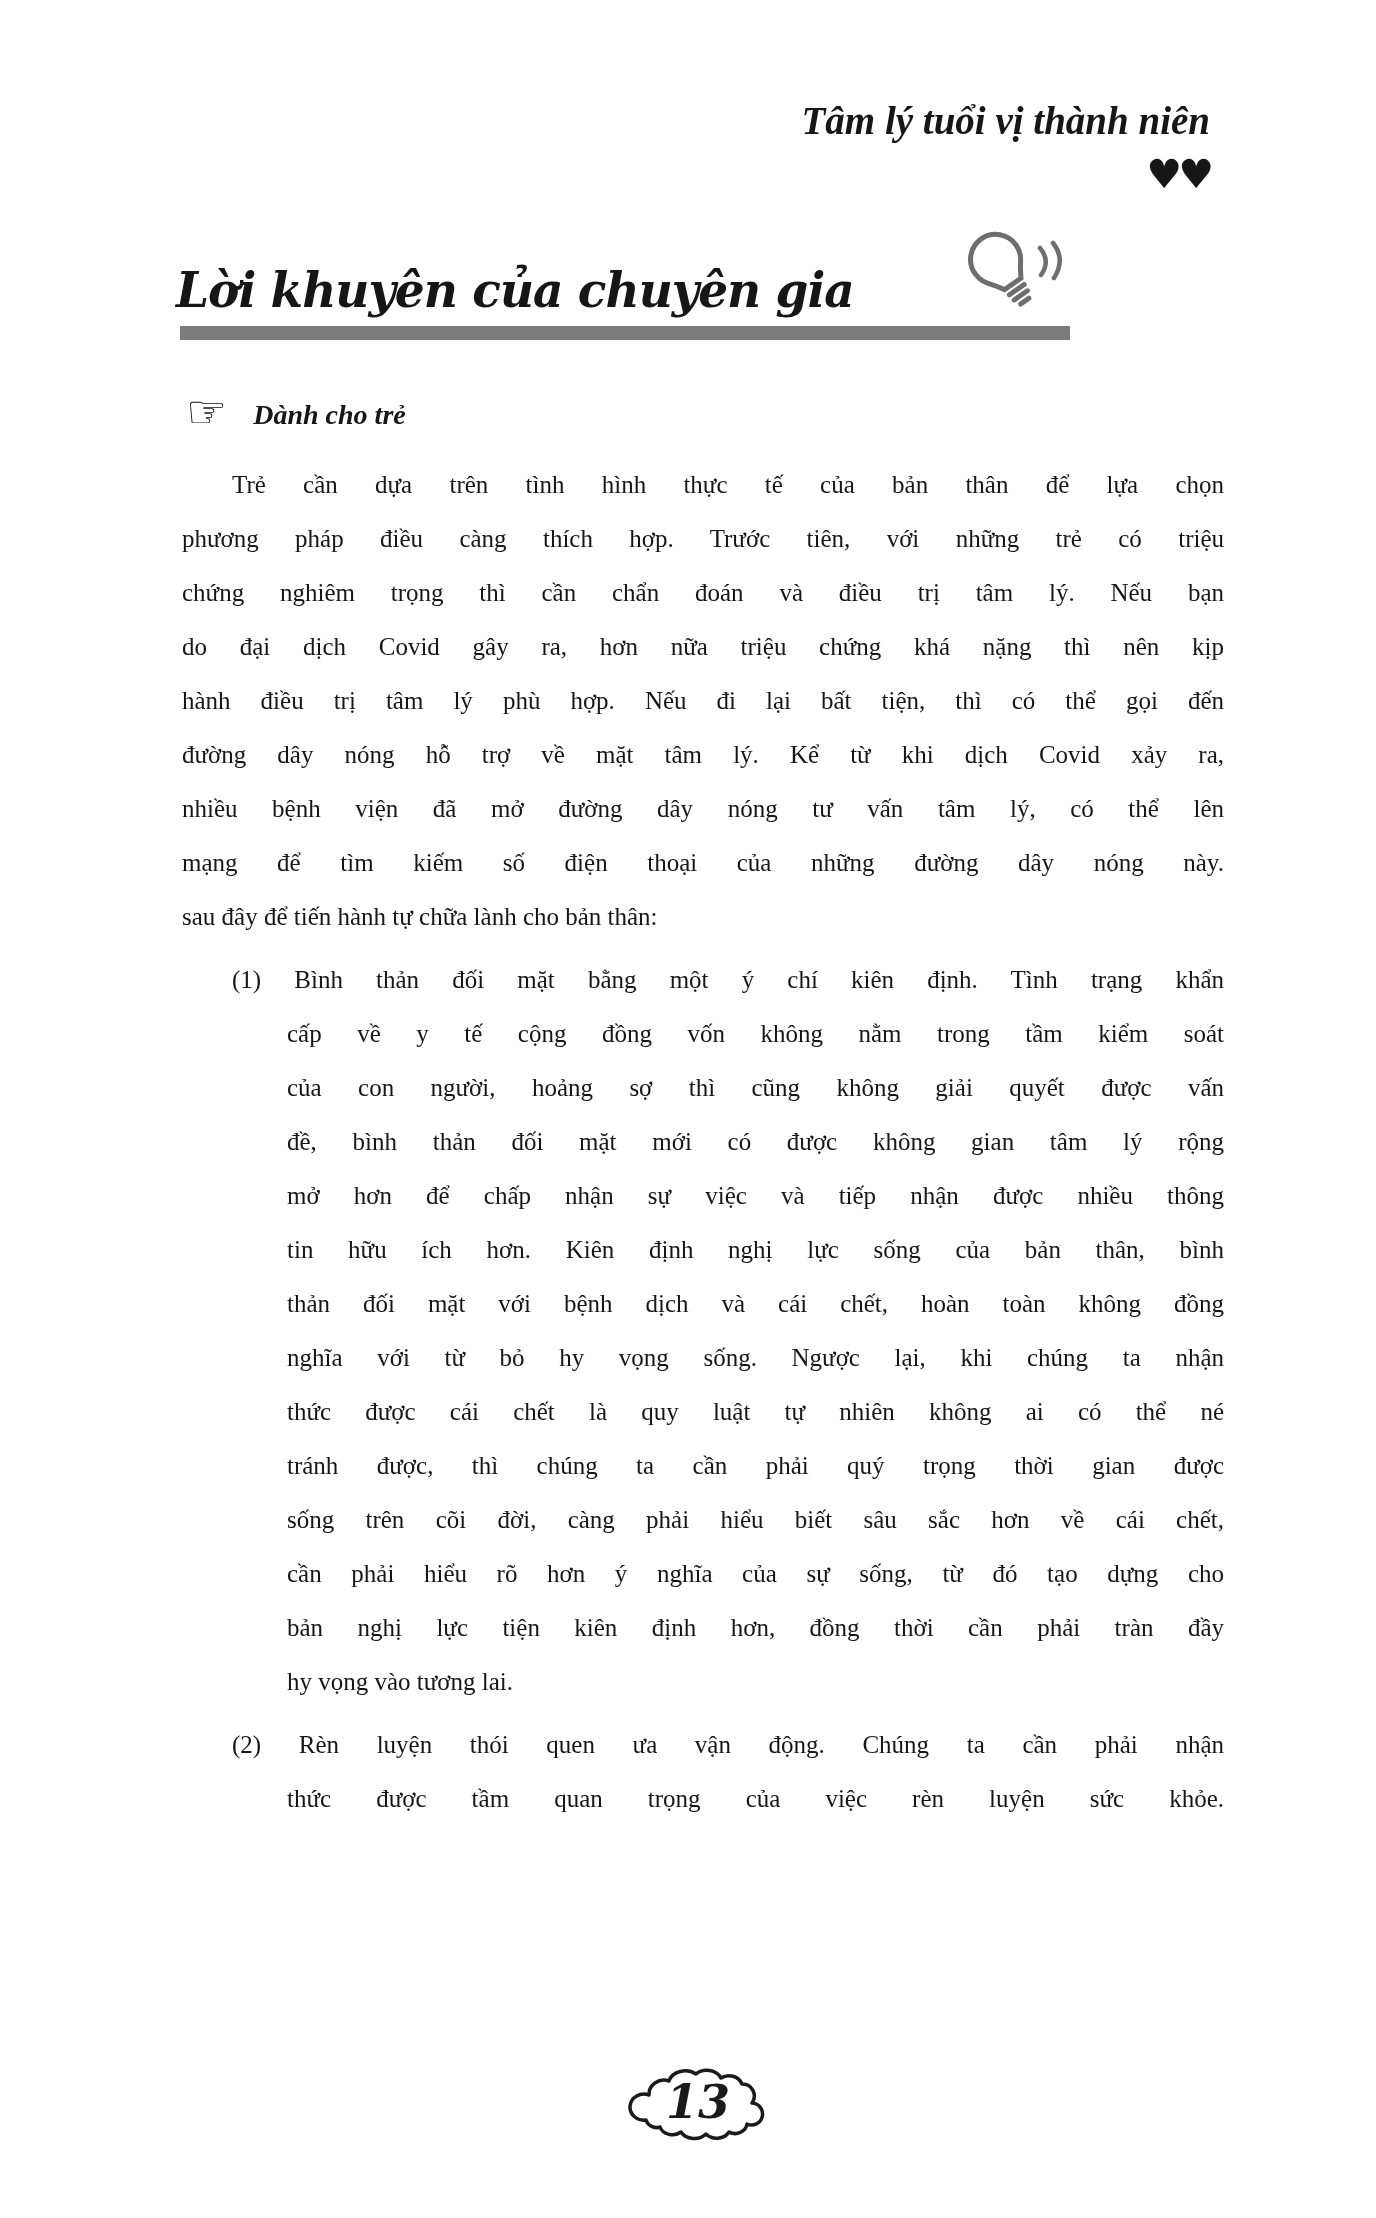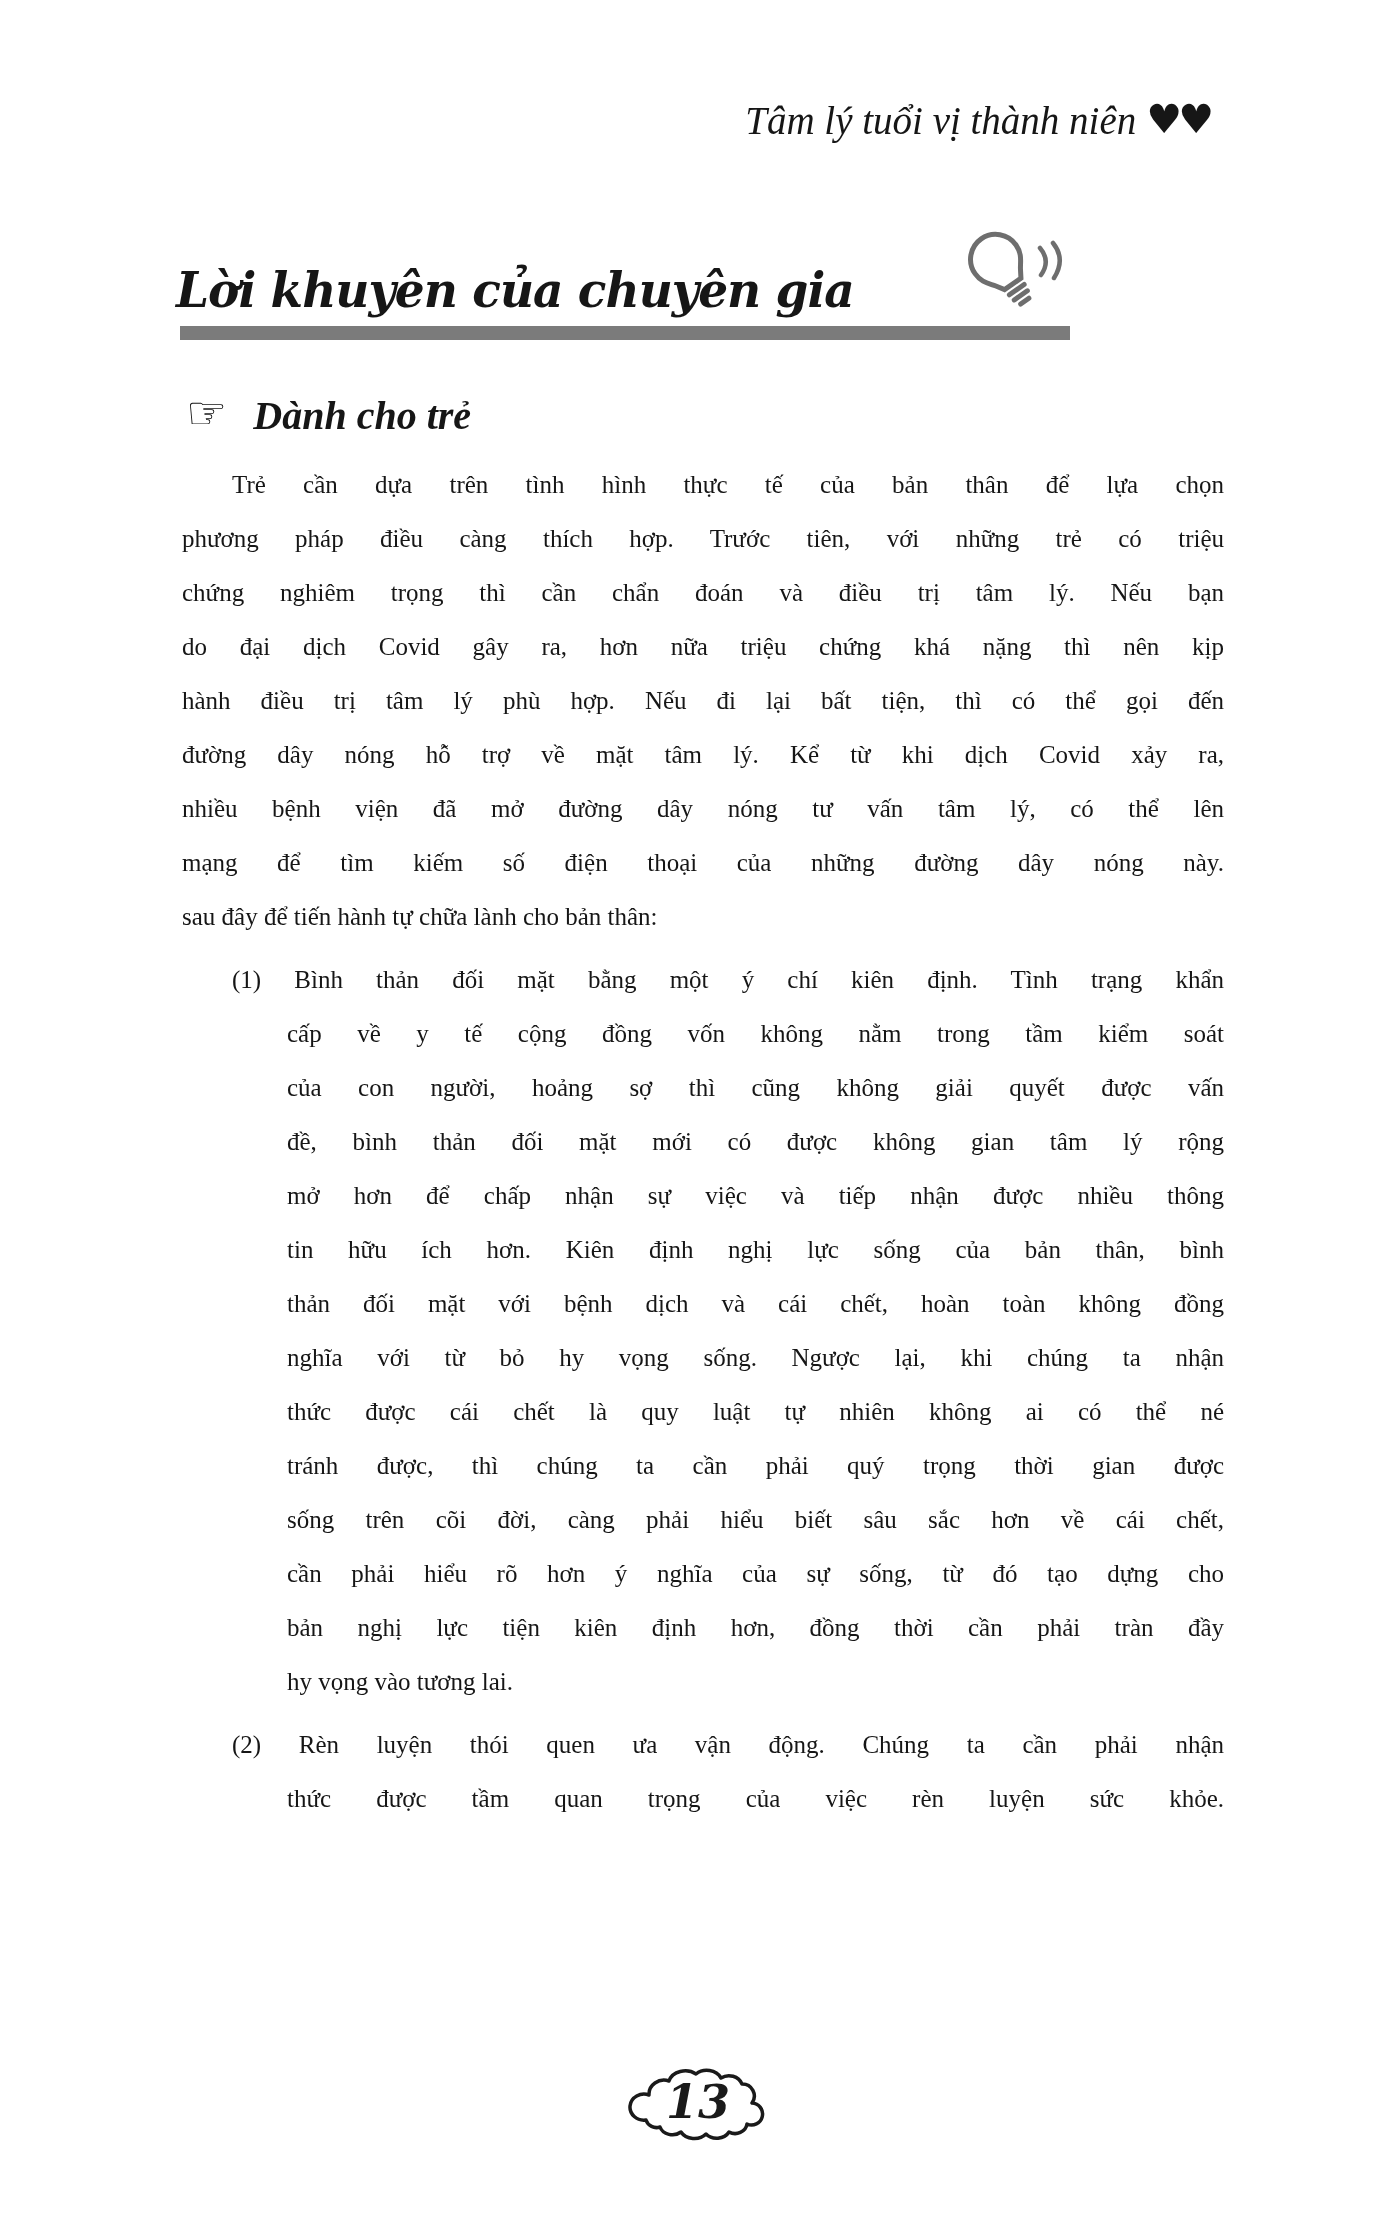--- a/index.html
+++ b/index.html
@@ -9,23 +9,23 @@
     background:#ffffff;
     font-family:"Liberation Serif", serif;
     color:#161616;
     overflow:hidden;
     margin:0 auto;
   }
   
   .doc-header{
     position:absolute; top:98px; right:166px;
     font-family:"Liberation Serif", serif;
-    font-style:italic; font-weight:normal;
+    font-style:italic; font-weight:bold;
     font-size:39px; white-space:nowrap;
-    display:flex; align-items:flex-start; gap:10px;
+    display:flex; align-items:flex-end; gap:10px;flex-direction:column;
   }
   .doc-header .hearts{
     font-family:"DejaVu Sans", sans-serif;
     font-style:normal; font-size:40px; letter-spacing:-4px;
     transform:translateY(-2px);
   }
   
   .section-title{
     position:absolute; left:176px; top:262px;
     font-family:"DejaVu Serif", serif;
@@ -45,21 +45,21 @@
     display:flex; align-items:center; gap:26px;
   }
   .pointer-glyph{
     font-family:"DejaVu Sans", sans-serif;
     font-size:46px; line-height:1; color:#111;
     transform:translateY(-3px);
   }
   .subsection-title{
     font-family:"Liberation Serif", serif;
     font-style:italic; font-weight:bold;
-    font-size:40px; white-space:nowrap;
+    font-size:28px; white-space:nowrap;
   }
   
   .body-text{
     position:absolute; left:182px; top:458px; width:1042px;
     font-size:25px; line-height:54px;
   }
   .textline{
     white-space:nowrap;
     text-align:justify;
     text-align-last:justify;

